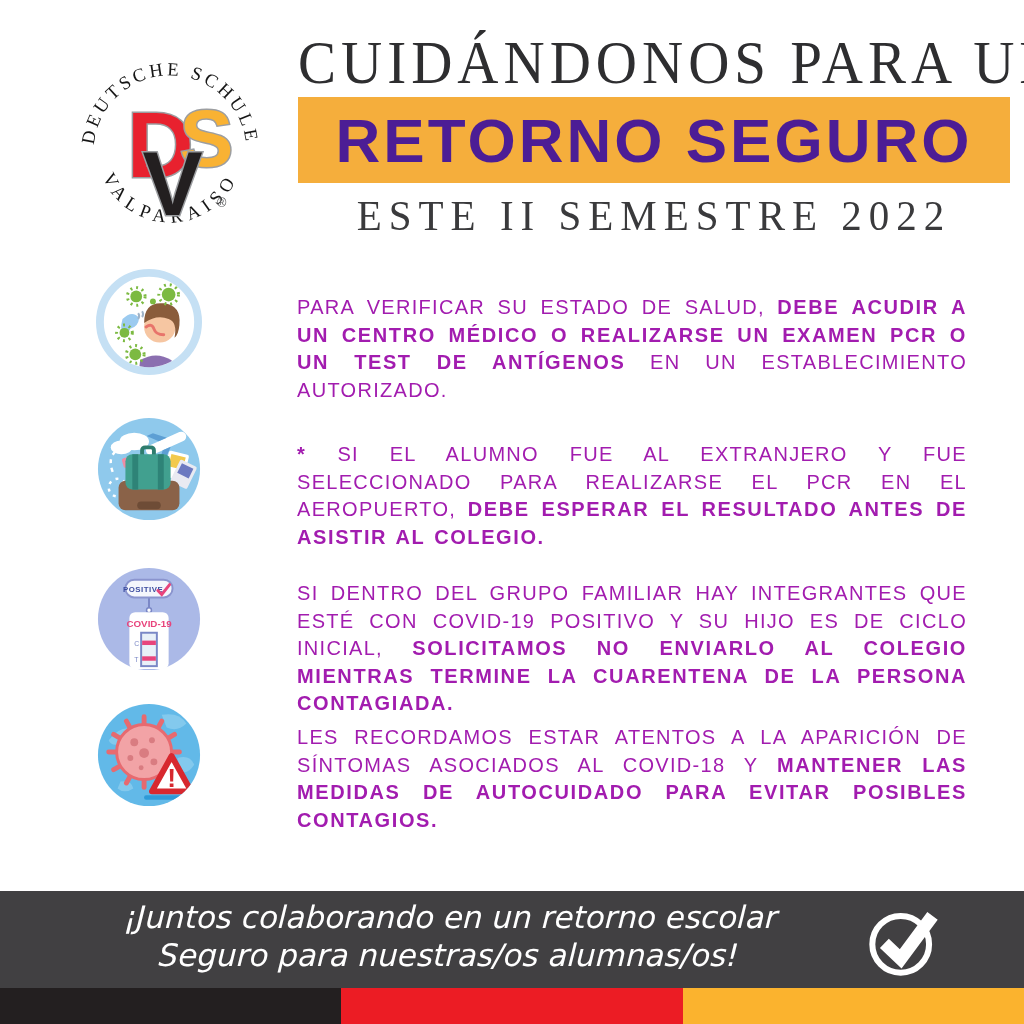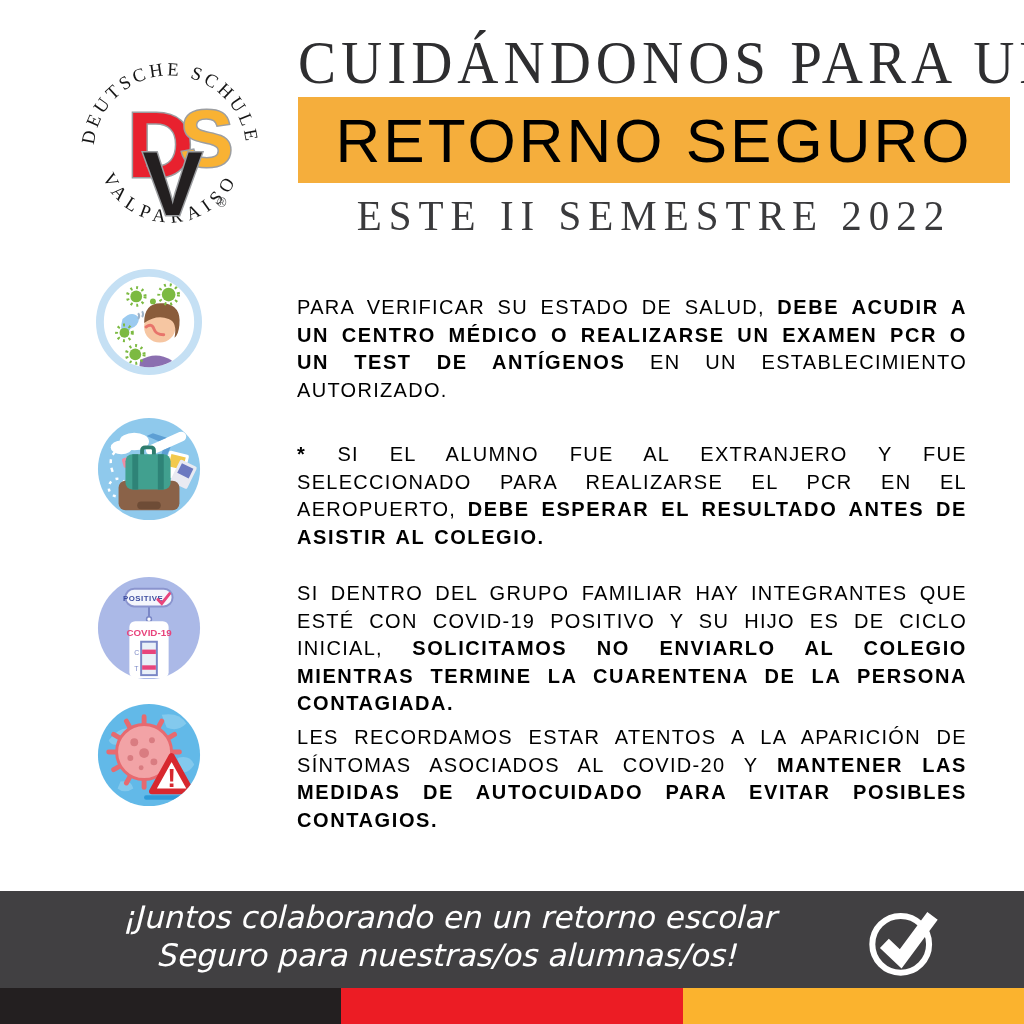--- a/index.html
+++ b/index.html
@@ -13,39 +13,39 @@
   .header{position:absolute;left:298px;top:28px;width:712px;text-align:center;}
   .header-line1{
     font-family:"Liberation Serif",serif;font-weight:400;color:#2e2e30;
     font-size:57px;letter-spacing:5px;line-height:64px;white-space:nowrap;
     transform:scaleY(1.08);transform-origin:top center;
   }
   .banner{
     margin-top:5px;height:86px;display:flex;align-items:center;justify-content:center;
   }
   .banner-text{
-    color:#000000;font-weight:normal;font-size:62px;letter-spacing:3px;white-space:nowrap;
+    color:#4c1d95;font-weight:bold;font-size:62px;letter-spacing:3px;white-space:nowrap;
   }
   .header-line2{
     margin-top:7px;font-family:"Liberation Serif",serif;color:#3a3a3c;
     font-size:41px;letter-spacing:7px;white-space:nowrap;transform:scaleY(1.05);
     transform-origin:top center;
   }
   
   .row{position:absolute;left:95px;width:872px;}
   .row .icon-wrap{position:absolute;left:0;top:0;width:108px;height:108px;}
   .row .para{
     position:absolute;left:202px;top:0;width:670px;
     font-size:20px;line-height:27.5px;letter-spacing:1.3px;word-spacing:2px;
-    color:#000000;text-align:justify;
+    color:#a21caf;text-align:justify;
   }
   .para .b{font-weight:bold;letter-spacing:1.6px;}
   #row1{top:268px;} #row1 .para{top:6px;}
   #row2{top:412px;} #row2 .icon-wrap{top:3px;} #row2 .para{top:9px;}
-  #row3{top:552px;} #row3 .icon-wrap{top:22px;} #row3 .para{top:8px;}
+  #row3{top:552px;} #row3 .icon-wrap{top:13px;} #row3 .para{top:8px;}
   #row4{top:698px;} #row4 .icon-wrap{top:3px;} #row4 .para{top:6px;}
   
   .footer{position:absolute;left:0;top:891px;width:1024px;height:97px;}
   .footer-text{
     position:absolute;left:0;top:7px;width:900px;text-align:center;color:#ffffff;
     font-family:"DejaVu Sans",sans-serif;font-style:italic;
     font-size:31px;line-height:38px;transform:skewX(-3deg);
   }
   .footer-check{position:absolute;right:76px;top:6px;width:86px;height:86px;}
   
@@ -214,21 +214,21 @@
               <circle cx="36" cy="58" r="3"></circle>
             <circle cx="60" cy="62" r="3.5"></circle>
               <circle cx="47" cy="68" r="2.5"></circle>
           </g>
           <path d="M78,56 L98,92 L58,92 z" fill="#ffffff" stroke="#D7282F" stroke-width="6" stroke-linejoin="round"></path>
           <text x="78" y="88" text-anchor="middle" font-family="Liberation Sans,sans-serif" font-size="27" font-weight="bold" fill="#D7282F">!</text>
           <rect x="50" y="96" width="48" height="4.5" rx="2" fill="#2E9AD8"></rect>
         </g>
       </svg>
     </div>
-    <p class="para"><span>LES RECORDAMOS ESTAR ATENTOS A LA APARICIÓN DE SÍNTOMAS ASOCIADOS AL COVID-20 Y </span><span class="b">MANTENER LAS MEDIDAS DE AUTOCUIDADO PARA EVITAR POSIBLES CONTAGIOS.</span></p>
+    <p class="para"><span>LES RECORDAMOS ESTAR ATENTOS A LA APARICIÓN DE SÍNTOMAS ASOCIADOS AL COVID-18 Y </span><span class="b">MANTENER LAS MEDIDAS DE AUTOCUIDADO PARA EVITAR POSIBLES CONTAGIOS.</span></p>
   </div>
 
   <div class="footer" style="background: rgb(65, 64, 66);">
     <div class="footer-text">
       <div>¡Juntos colaborando en un retorno escolar</div>
       <div>Seguro para nuestras/os alumnas/os!</div>
     </div>
     <div class="footer-check">
       <svg viewBox="0 0 100 100" width="86" height="86">
         <circle cx="45" cy="55" r="33" fill="none" stroke="#ffffff" stroke-width="7"></circle>

